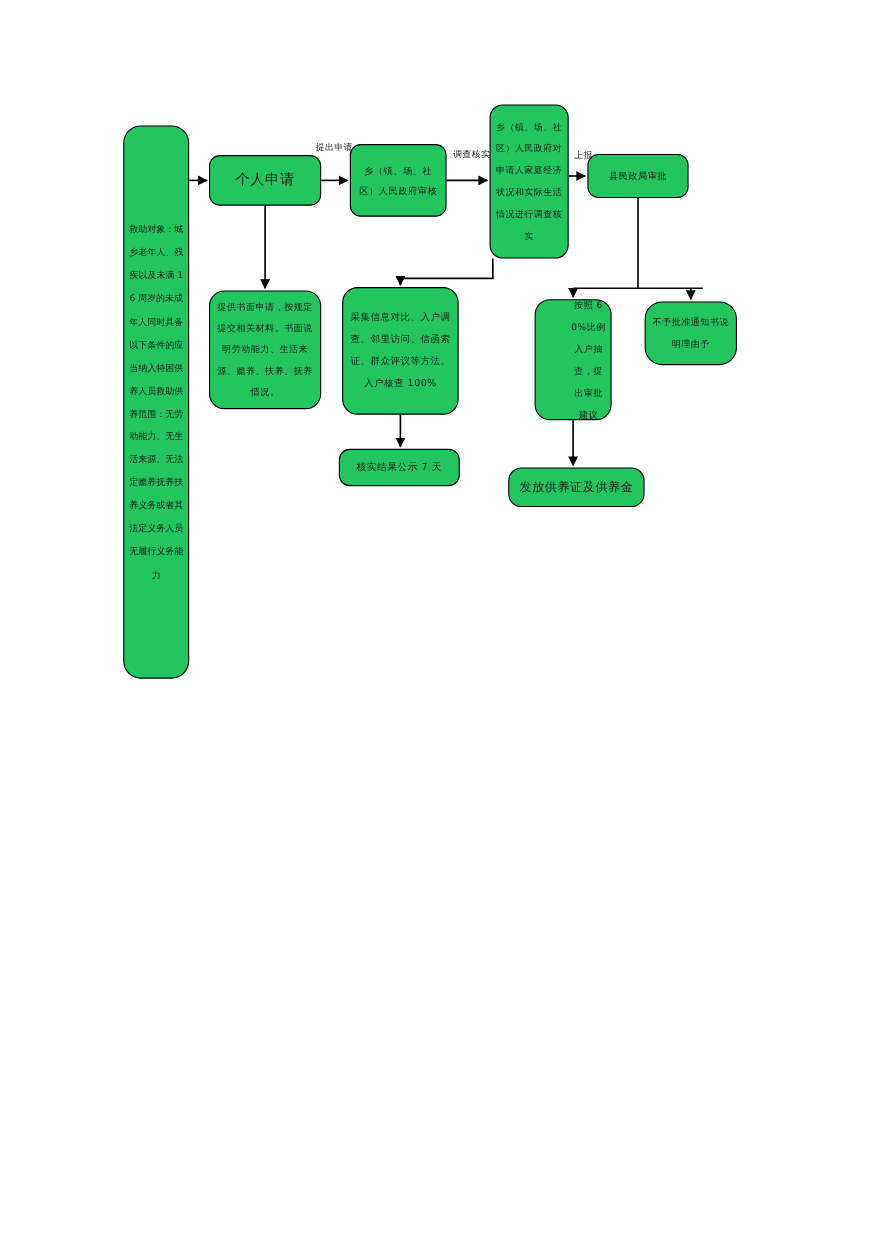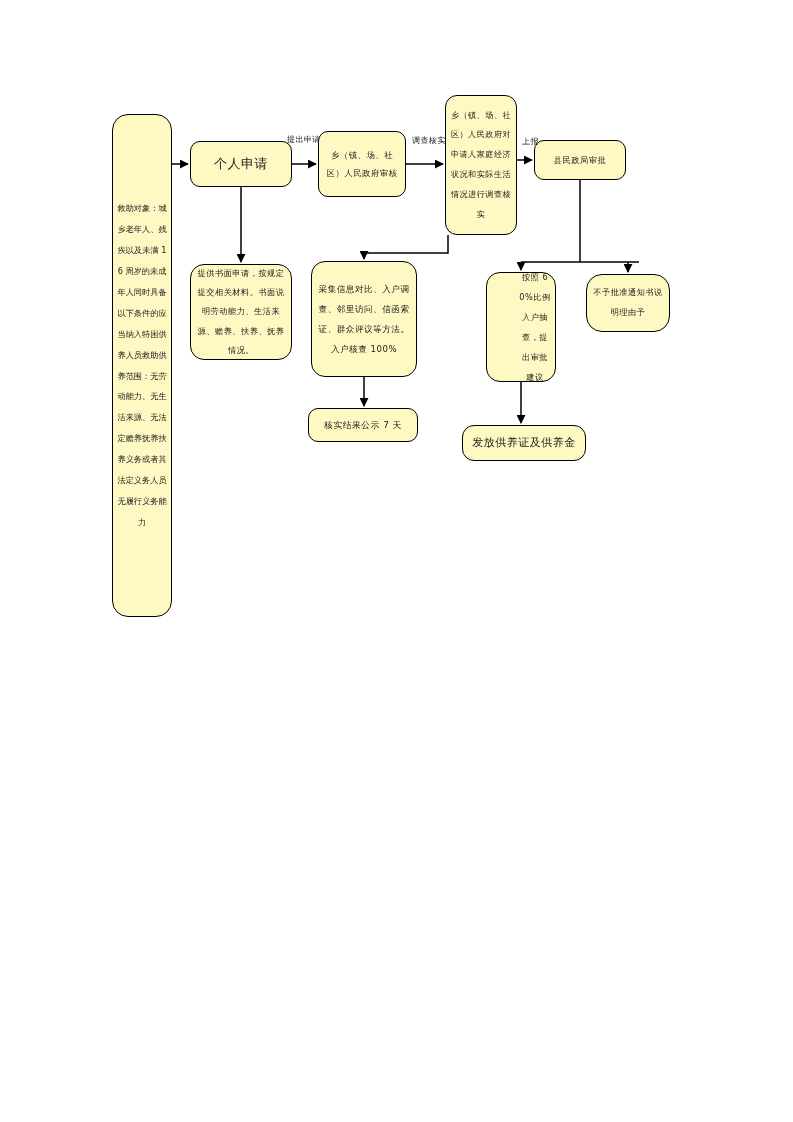--- a/index.html
+++ b/index.html
@@ -27,21 +27,21 @@
     left: 0; top: 0;
     width: 793px;
     height: 1122px;
     pointer-events: none;
   }
   .node {
     position: absolute;
     box-sizing: border-box;
     border: 1.6px solid #000000;
     border-radius: 14px;
-    background: #fef9c3;
+    background: #22c55e;
     display: flex;
     flex-direction: column;
     align-items: center;
     justify-content: center;
     text-align: center;
     line-height: 2.05;
     letter-spacing: 0.5px;
     color: #1a1a1a;
   }
   .node .txt {
@@ -76,21 +76,21 @@
     font-size: 8.1px;
     line-height: 2.45;
     border-radius: 12px;
   }
   #n-county-approve {
     left: 534px; top: 140px; width: 92px; height: 40px;
     font-size: 8.3px;
     border-radius: 10px;
   }
   #n-written-apply {
-    left: 190px; top: 264px; width: 102px; height: 96px;
+    left: 190px; top: 264px; width: 102px; height: 108px;
     font-size: 8.2px;
     line-height: 2.35;
     border-radius: 14px;
     justify-content: center;
   }
   #n-methods {
     left: 311px; top: 261px; width: 106px; height: 116px;
     font-size: 8.6px;
     line-height: 2.35;
     border-radius: 14px;
@@ -118,21 +118,21 @@
     font-size: 11px;
     border-radius: 12px;
   }
   .edge-label {
     position: absolute;
     font-size: 8px;
     letter-spacing: 0.4px;
     color: #1a1a1a;
     white-space: nowrap;
   }
-  #lbl-submit { left: 287px; top: 134px; text-align: right; }
+  #lbl-submit { left: 287px; top: 128px; text-align: right; }
   #lbl-investigate { left: 412px; top: 135px; }
   #lbl-report { left: 522px; top: 136px; }
 </style>
 </head>
 <body>
 
 <div id="canvas">
 
   <svg id="wires" viewBox="0 0 793 1122" xmlns="http://www.w3.org/2000/svg">
     <defs>

